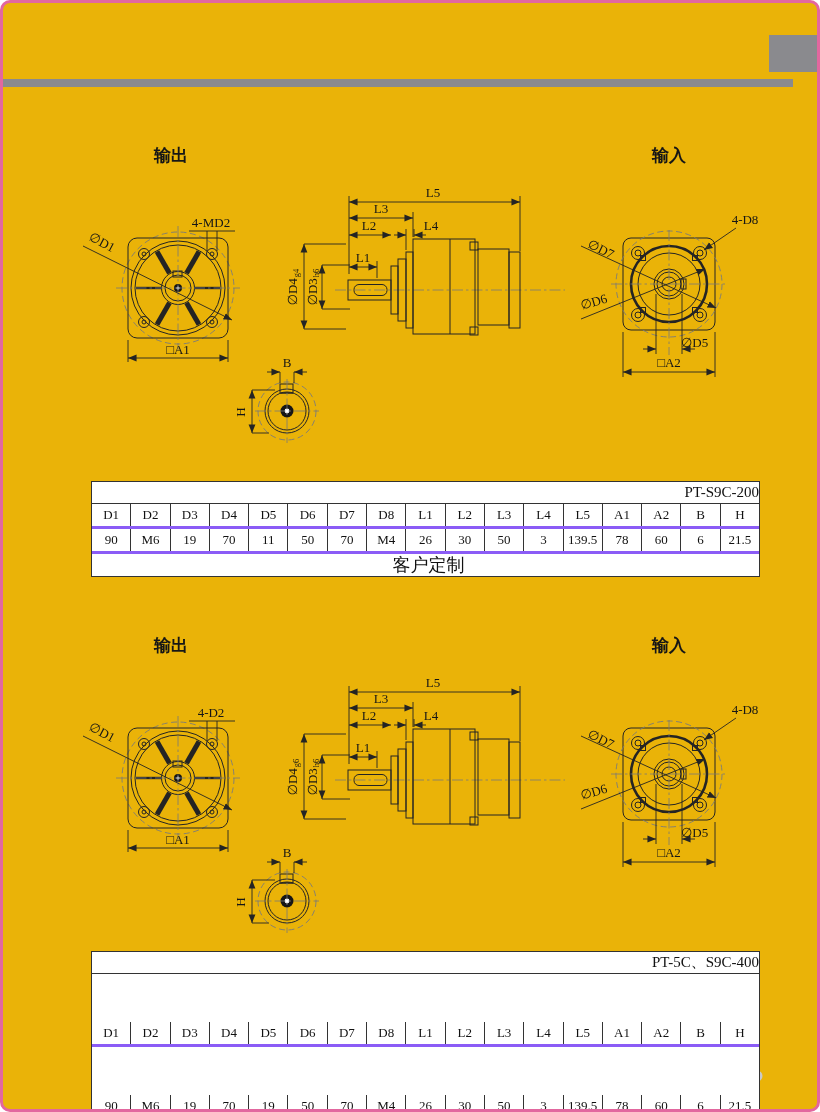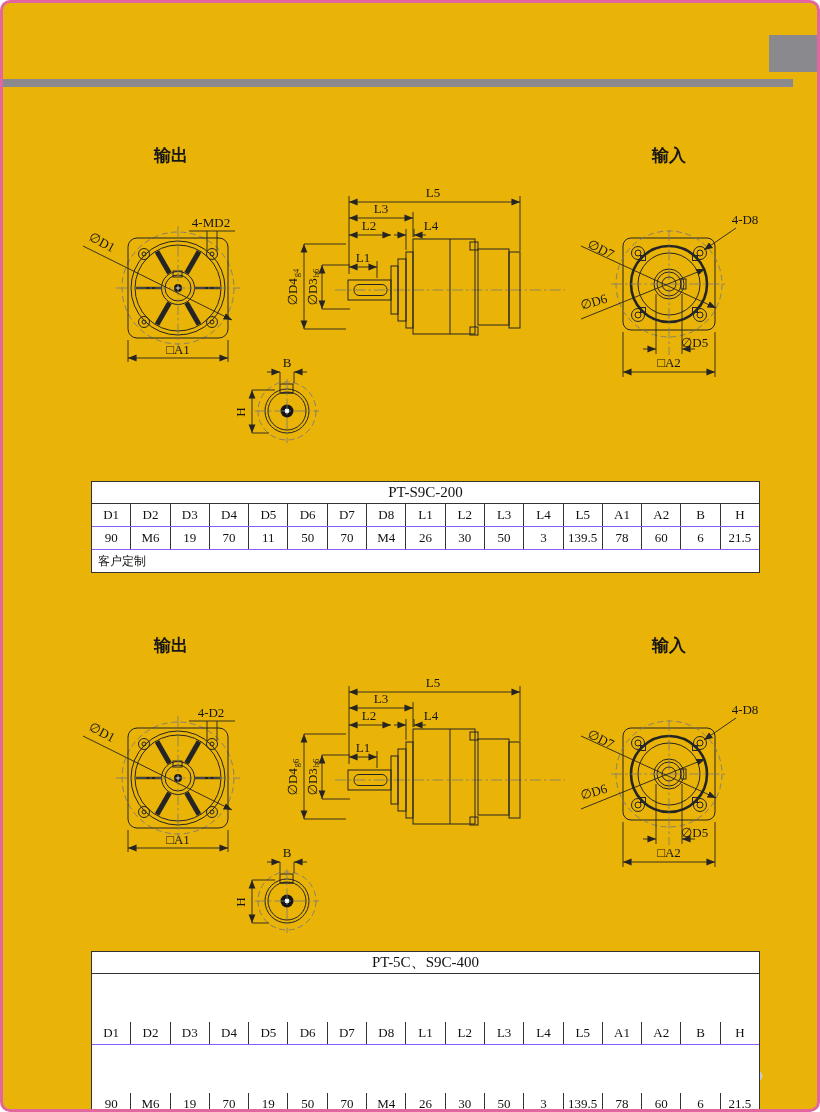--- a/index.html
+++ b/index.html
@@ -17,25 +17,25 @@
   svg.draw .dash{stroke:#7a7a7a;fill:none;stroke-width:.9;stroke-dasharray:6 3.5;}
   svg.draw .dim{stroke:#242424;fill:none;stroke-width:.9;}
   svg.draw text{font-family:"Liberation Serif","DejaVu Serif",serif;fill:#161616;}
   svg.draw .dimtxt{font-size:13px;}
   svg.draw .toltxt{font-size:8.5px;}
   svg.draw .cjk{font-size:17px;font-weight:bold;}
   svg.draw .pnum{font-size:16px;fill:#2b2b2b;}
   .dtable{position:absolute;left:88px;width:667px;border:1px solid #333;background:#fff;
           display:flex;flex-direction:column;color:#111;}
   .t1{top:478px;} .t2{top:948px;gap:48px;}
-  .t-title{height:21px;line-height:21px;border-bottom:1px solid #333;text-align:center;font-size:15px;}
-  .t-row{display:flex;border-bottom:1px solid #8b5cf6;}
+  .t-title{height:21px;line-height:21px;border-bottom:1px solid #333;text-align:right;font-size:15px;}
+  .t-row{display:flex;border-bottom:3px solid #8b5cf6;}
   .t-row .t-cell{flex:1;border-right:1px solid #333;text-align:center;font-size:13px;height:22px;line-height:22px;overflow:hidden;}
   .t-row .t-cell:last-child{border-right:none;}
-  .t-footer{height:22px;line-height:22px;font-size:12px;padding-left:6px;}
+  .t-footer{height:22px;line-height:22px;font-size:18px;padding-left:6px;text-align:center;}
 </style>
 </head>
 <body>
 
 <div class="page">
 
   <div class="accent-square"></div>
   <div class="accent-rule"></div>
 
   <svg class="draw" viewBox="0 0 820 1112">

